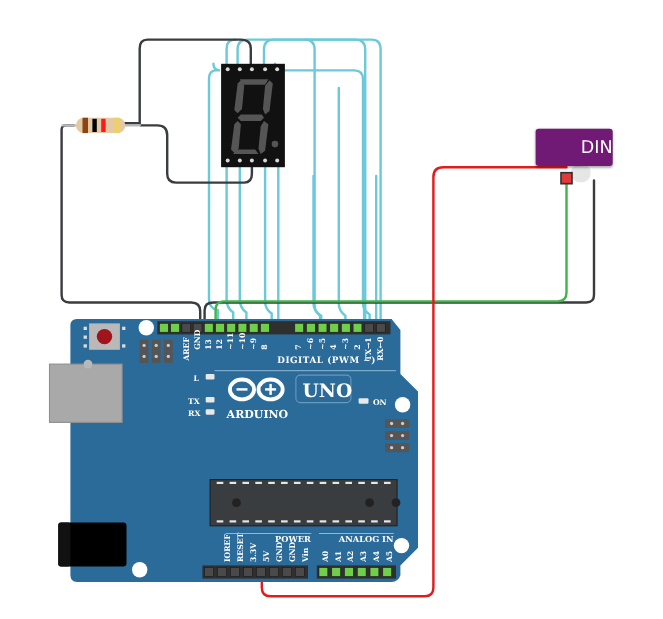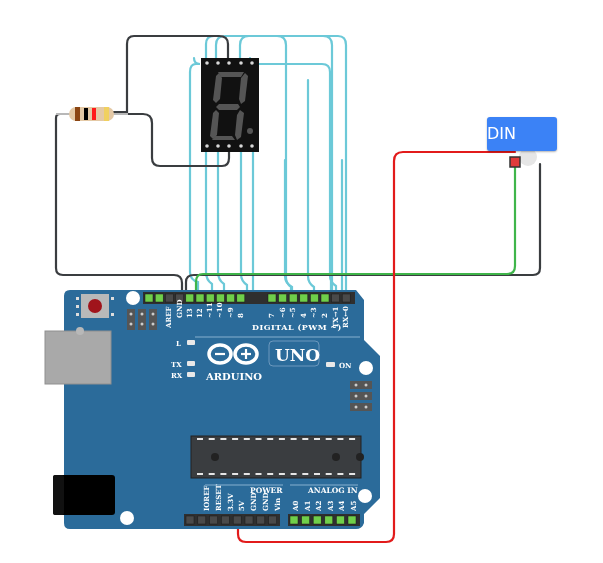--- a/index.html
+++ b/index.html
@@ -1,19 +1,19 @@
 <!DOCTYPE html>
 <html><head>
 <meta charset="utf-8">
 <style>
   html, body { margin: 0; padding: 0; background: #ffffff; }
   body { width: 603px; height: 563px; position: relative; overflow: hidden; font-family: "DejaVu Sans", sans-serif; }
   #canvas { position: absolute; left: 0; top: 0; width: 603px; height: 563px; }
   .lbl { font-family: "DejaVu Serif", serif; fill: #ffffff; font-weight: bold; }
-  .din-label { position: absolute; left: 487px; top: 117px; width: 70px; height: 34px; background: #3b82f6; border-radius: 3px; color: #ffffff; font-family: "DejaVu Sans", sans-serif; font-size: 16px; line-height: 34px; text-align: left; box-shadow: 0 1px 2px rgba(0,0,0,0.3); }
+  .din-label { position: absolute; left: 487px; top: 117px; width: 70px; height: 34px; background: #701a75; border-radius: 3px; color: #ffffff; font-family: "DejaVu Sans", sans-serif; font-size: 16px; line-height: 34px; text-align: right; box-shadow: 0 1px 2px rgba(0,0,0,0.3); }
 </style>
 </head>
 <body>
 
 <svg id="canvas" viewBox="0 0 603 563" xmlns="http://www.w3.org/2000/svg">
 
   <g id="wires" fill="none" stroke-linecap="round">
 
     <g stroke="#6cc9d8" stroke-width="2.2">
 

